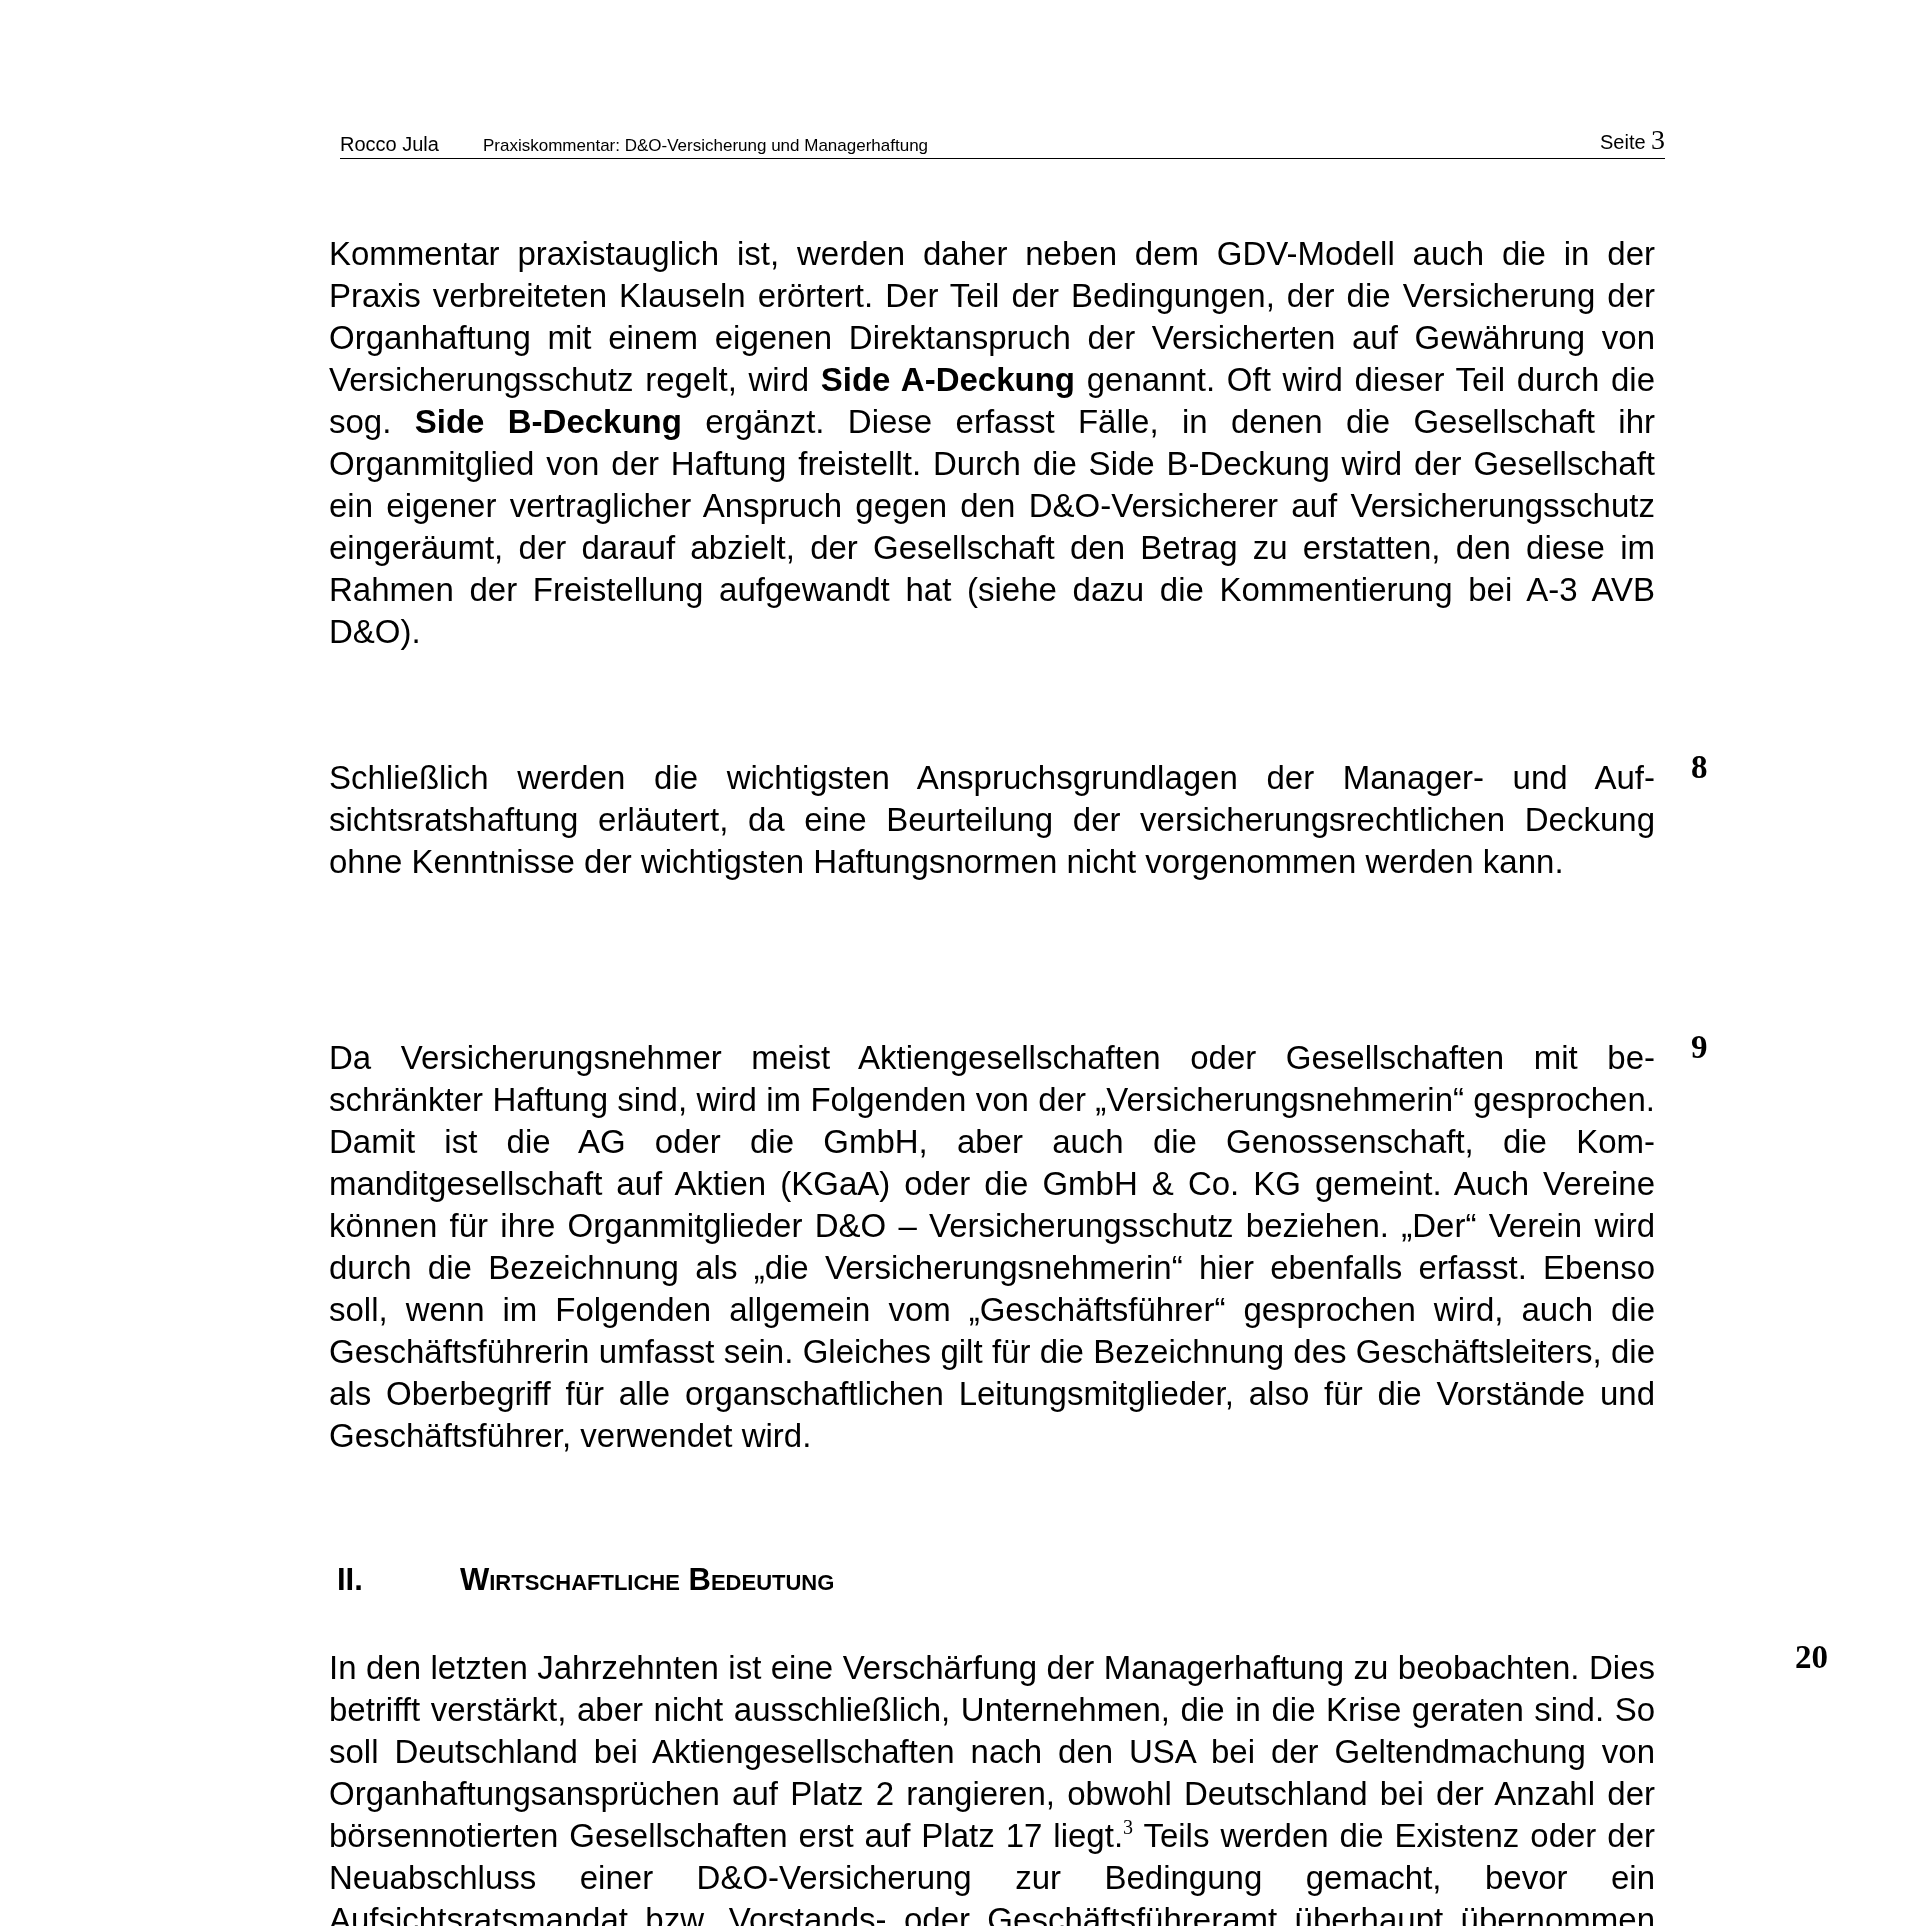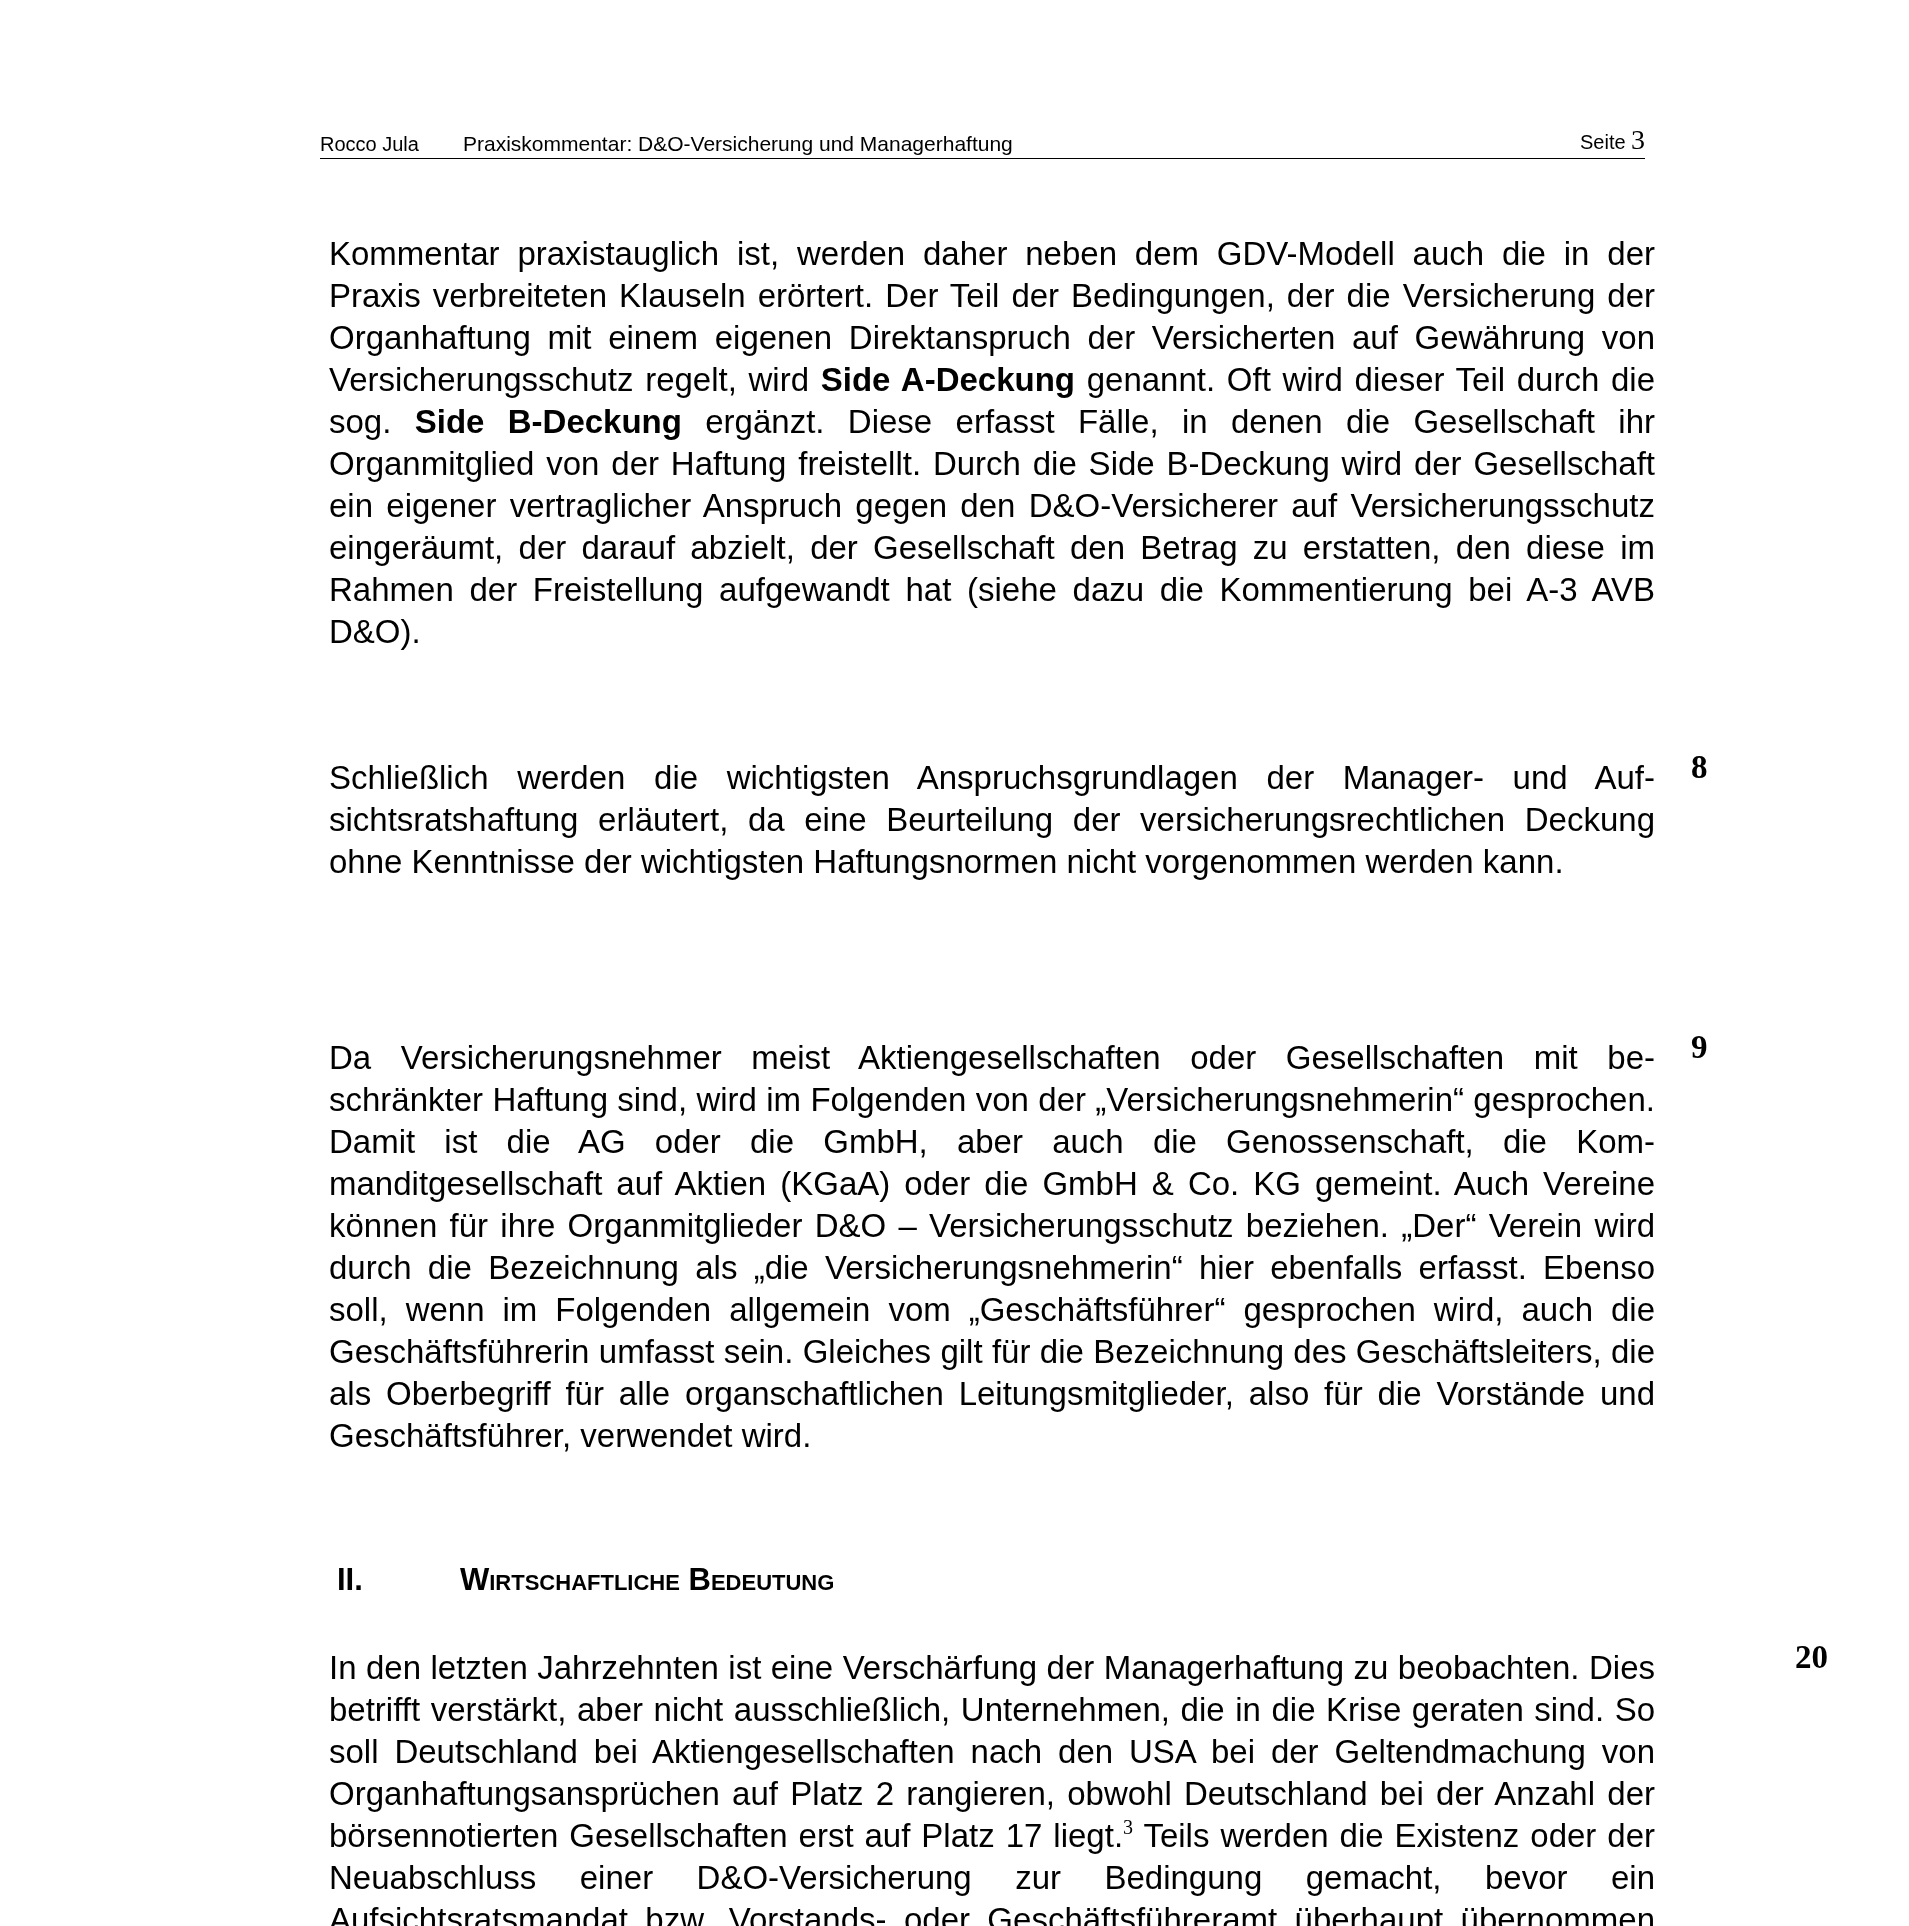--- a/index.html
+++ b/index.html
@@ -1,22 +1,22 @@
 <!DOCTYPE html>
 <html style="font-size:6.2px"><head>
 <meta charset="utf-8">
 <style>
   html, body { margin: 0; padding: 0; background: #ffffff; }
   body { width: 1910px; height: 2703px; position: relative; overflow: hidden; color: #000; }
   .page { position: absolute; left: 0; top: 0; width: 1910px; height: 2703px; background: #fff; }
 
-  .header { position: absolute; left: 320px; top: 127px; width: 1325px; height: 31px;
+  .header { position: absolute; left: 340px; top: 127px; width: 1325px; height: 31px;
             border-bottom: 1.9px solid #000; font-family: "Liberation Sans", sans-serif; text-decoration: underline; }
   .header .author { position: absolute; left: 0; bottom: 2.3px; font-size: 20px; }
-  .header .title { position: absolute; left: 143px; bottom: 2.3px; font-size: 21px; }
+  .header .title { position: absolute; left: 143px; bottom: 2.3px; font-size: 17px; }
   .header .page-no { position: absolute; right: 0; bottom: 2.3px; font-size: 20px; }
   .header .page-no .num { font-family: "Liberation Serif", serif; font-size: 28px; margin-left: 5.4px; }
 
   .body-text { position: absolute; left: 321px; width: 1326px;
                font-family: "Liberation Sans", sans-serif; font-size: 33px; line-height: 42px;
                text-align: justify; hyphens: manual; margin: 8px; }
   .body-text b { font-weight: bold; }
   .body-text sup { font-size: 20px; line-height: 0; vertical-align: 13px; font-family: "Liberation Serif", serif; }
 
   .margin-no { position: absolute; font-family: "Liberation Serif", serif; font-weight: bold; font-size: 33px; }

